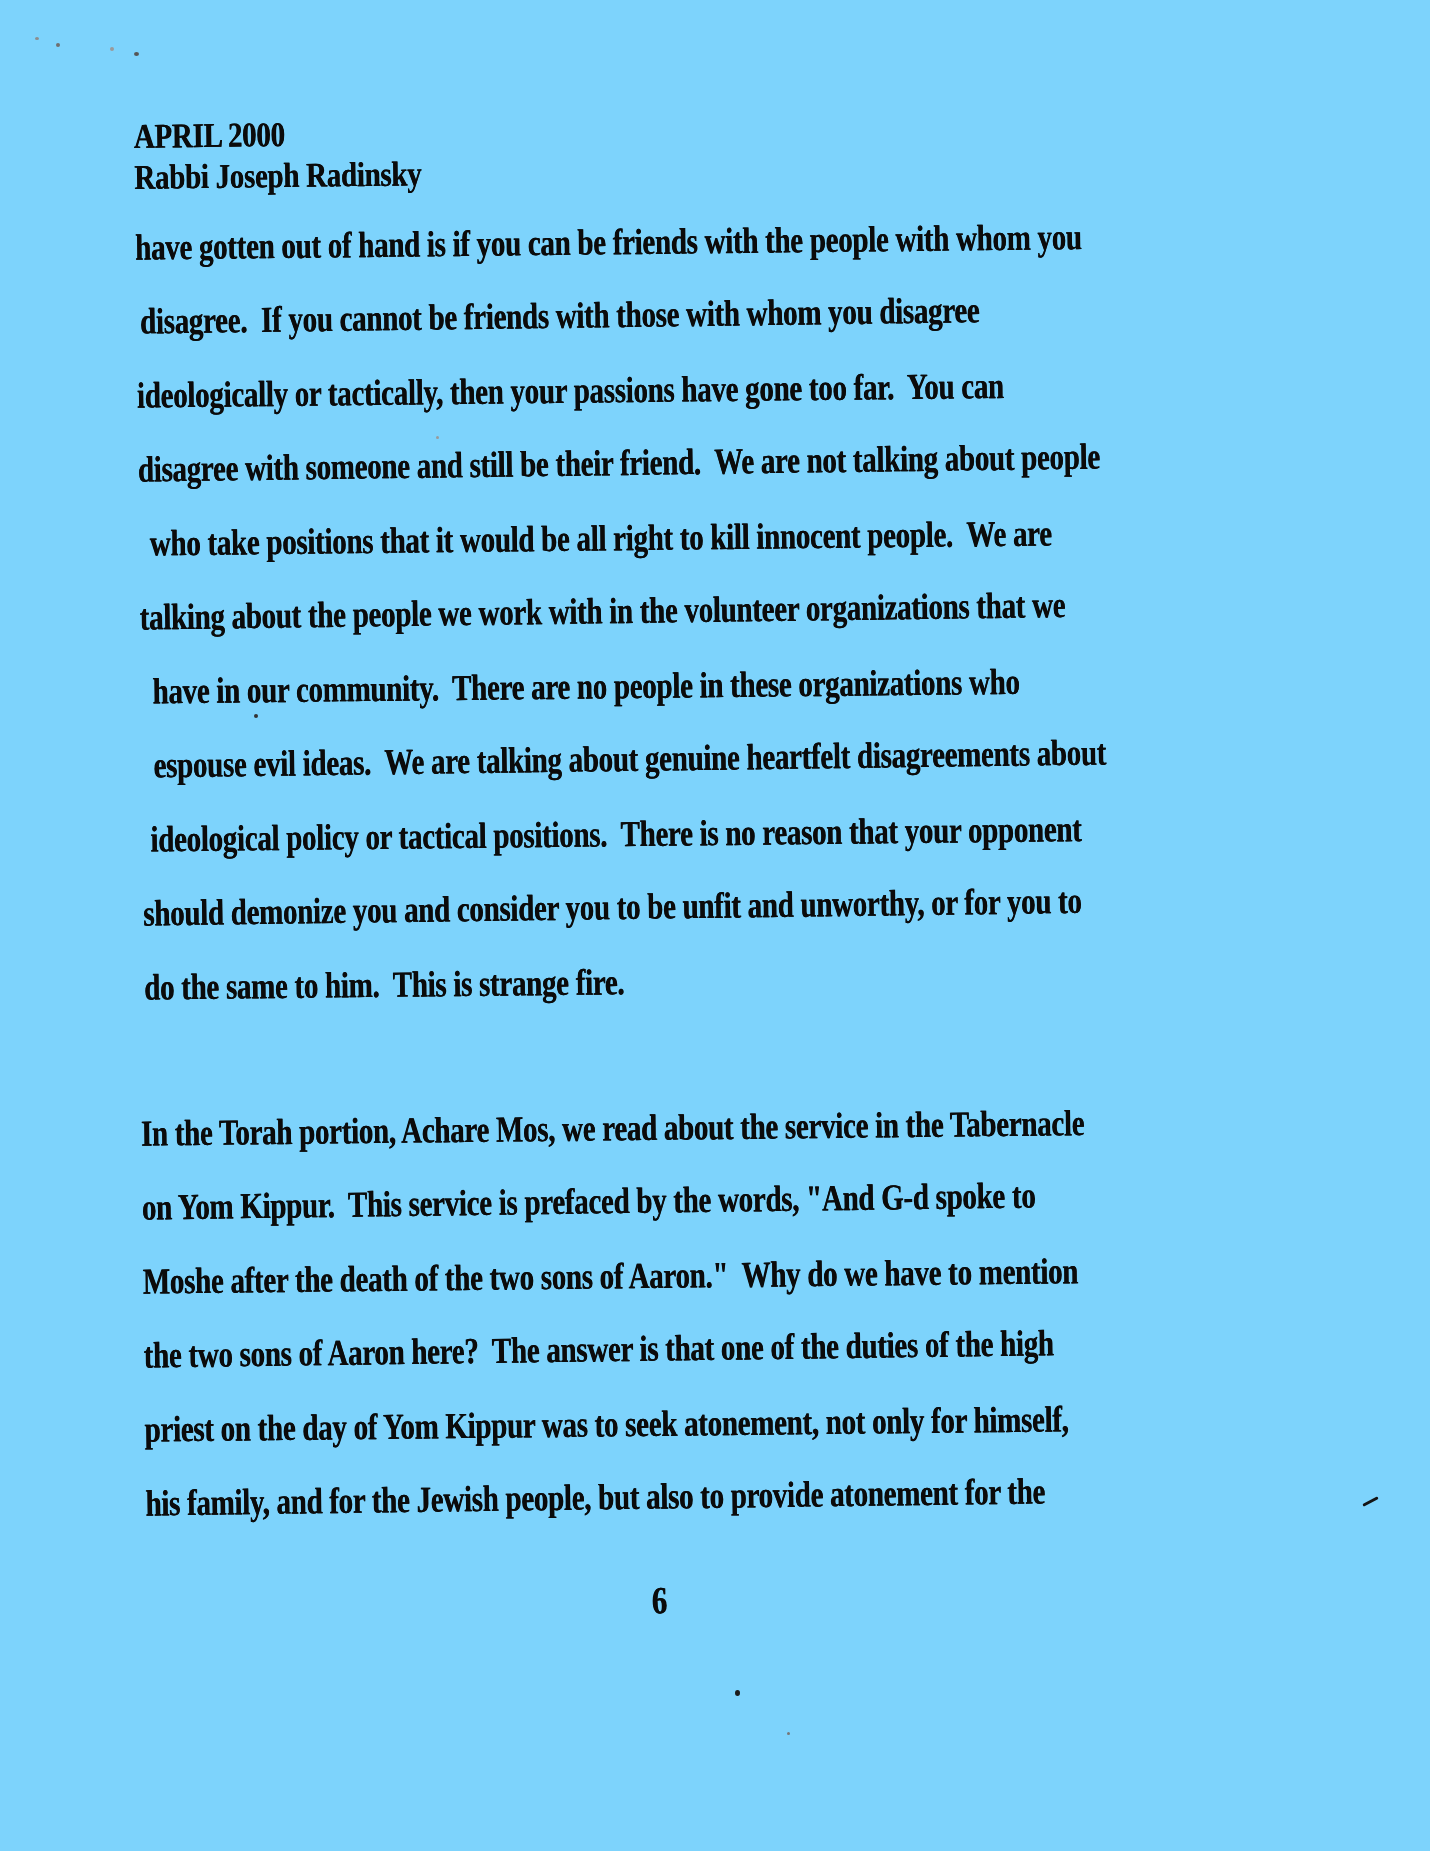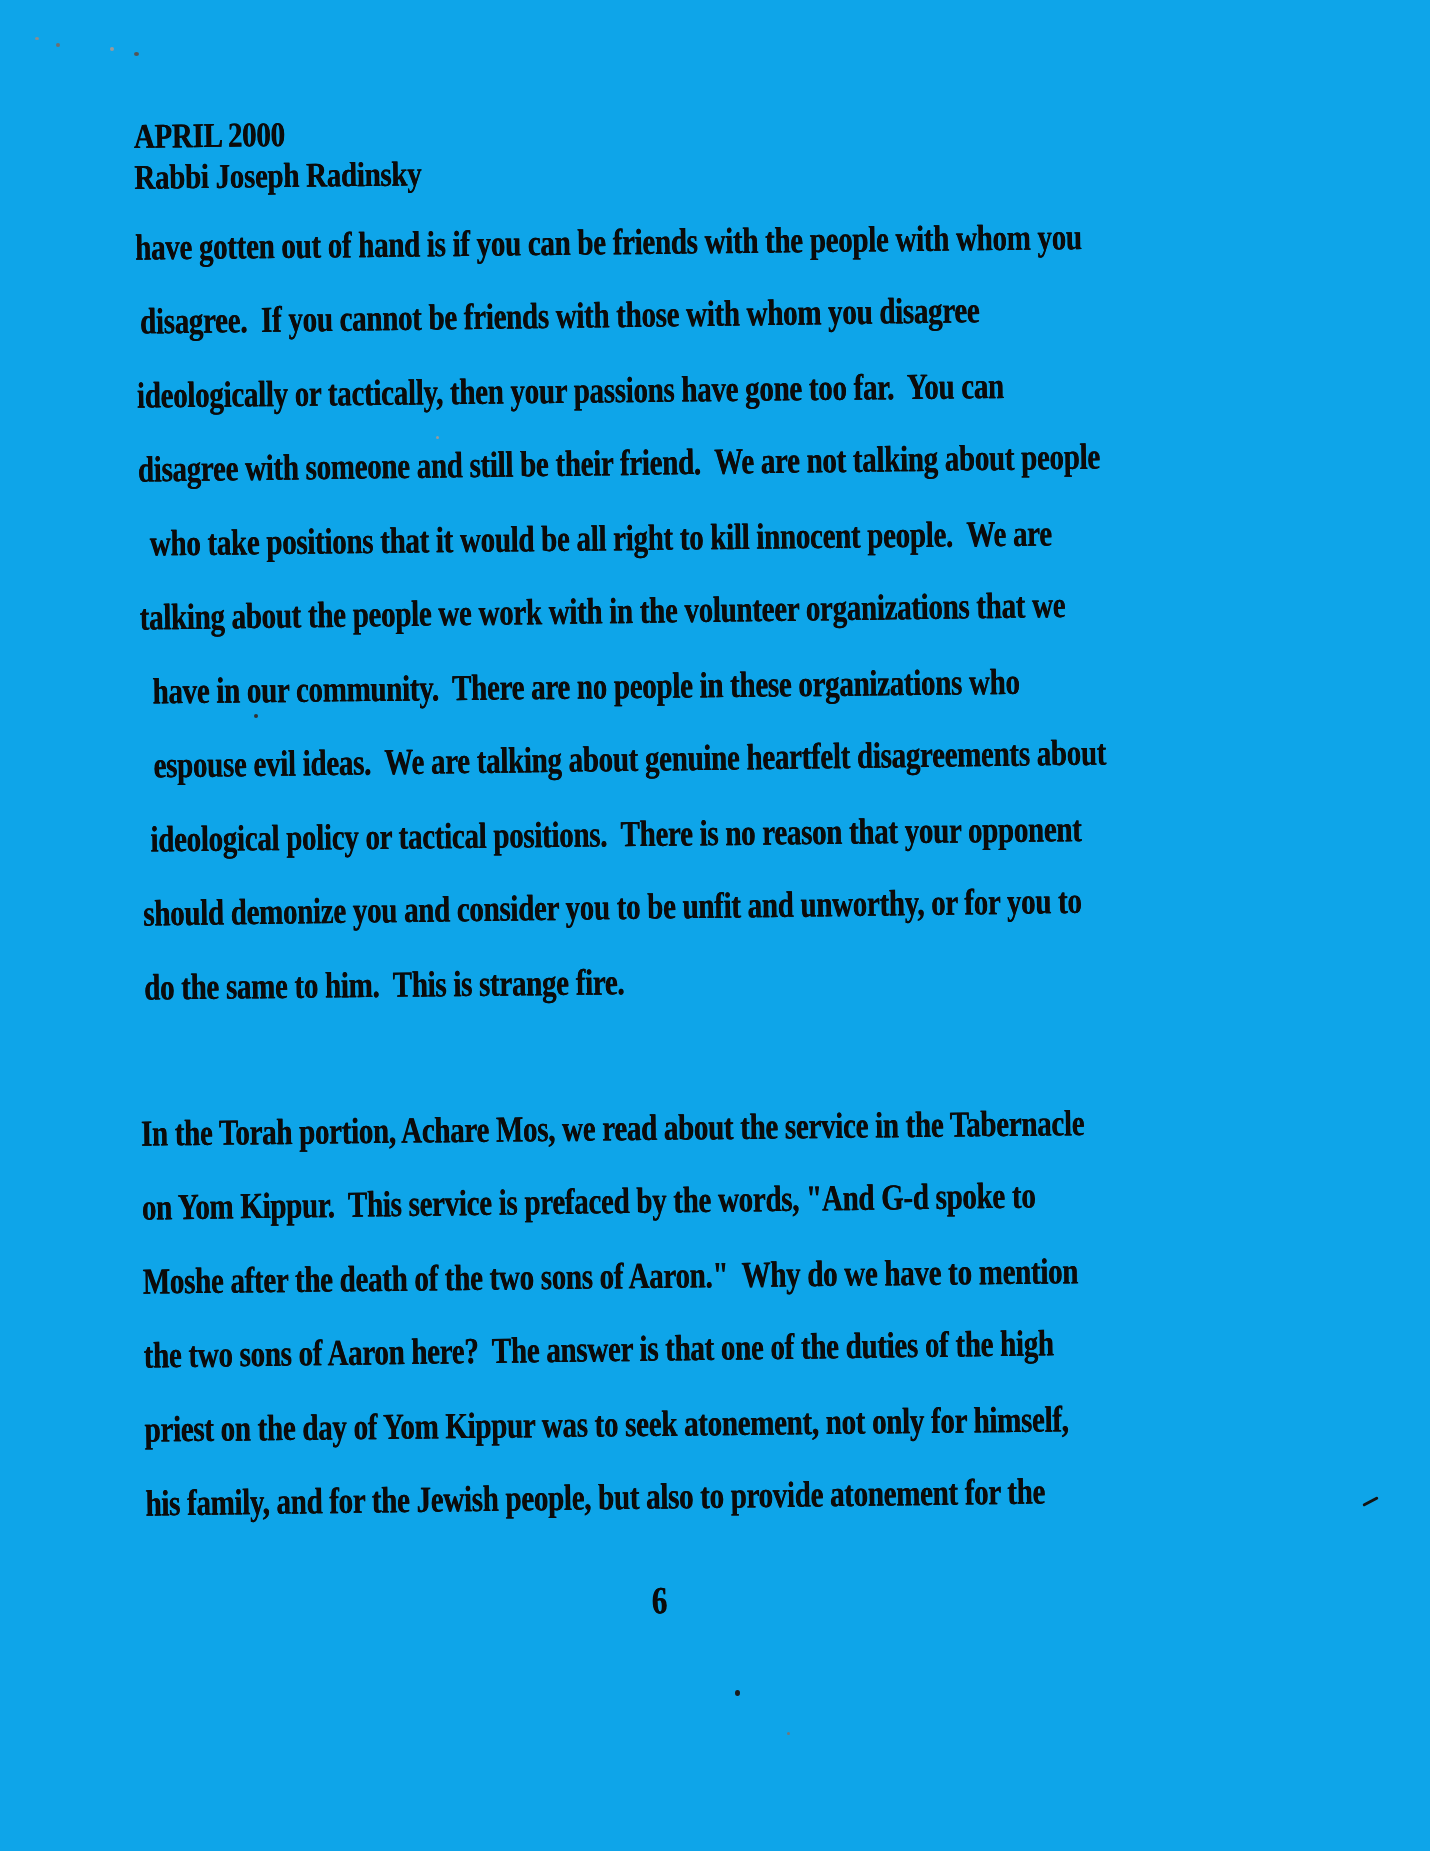--- a/index.html
+++ b/index.html
@@ -10,21 +10,21 @@
   body {
     width: 1430px;
     height: 1851px;
     position: relative;
     overflow: hidden;
     font-family: "Liberation Serif", "DejaVu Serif", serif;
   }
   .page {
     position: absolute;
     inset: 0;
-    background: #0ea5e9;
+    background: #7dd3fc;
     font-family: Liberation Serif, serif;
   }
   
   .text-layer {
     position: absolute;
     left: 132px;
     top: 0;
     width: 1200px;
     height: 1851px;
     transform: rotate(-0.7deg);

